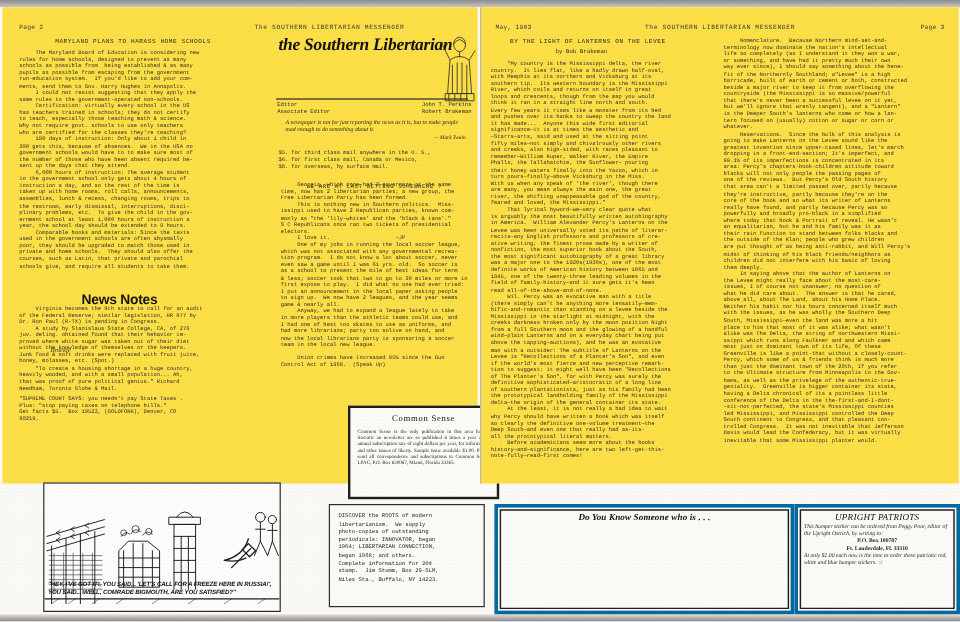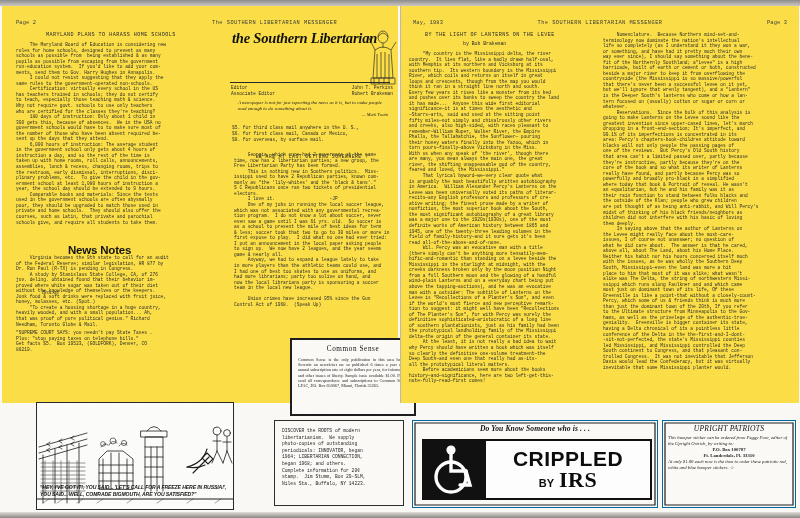--- a/index.html
+++ b/index.html
@@ -83,21 +83,21 @@
   .newsnotes{
     position:absolute;left:66px;top:238px;
     font-family:"Liberation Sans",sans-serif;font-weight:700;font-size:11.5px;
     letter-spacing:-.2px;color:#141414;white-space:nowrap;
   }
 
   
   .adbox{position:absolute;background:#fcfbf8;}
   .adbox.thin{border:1px solid #2e2e2e;}
   .adbox.thick{border:2px solid #1e1e1e;}
-  .adbox.dbl{border:1px solid #0369a1;box-shadow:0 0 0 1.4px #fcfbf8 inset,0 0 0 2.6px #1e1e1e inset;}
+  .adbox.dbl{border:3px solid #0369a1;box-shadow:0 0 0 1.4px #fcfbf8 inset,0 0 0 2.6px #1e1e1e inset;}
 
   .ad-title{
     font-family:"Liberation Serif",serif;text-align:center;color:#111;
   }
   .ad-body{
     font-family:"Liberation Serif",serif;color:#1d1d1d;text-align:justify;
   }
   .ad-mono{
     font-family:"Liberation Mono",monospace;color:#262626;
   }
@@ -489,39 +489,20 @@
 -sit-not-perfected, the state's Mississippi counties
 led Mississippi, and Mississippi controlled the Deep
 South continent to Congress, and that pleasant con-
 trolled Congress.  It was not inevitable that Jefferson
 Davis would lead the Confederacy, but it was virtually
 inevitable that some Mississippi planter would.</div>
     </div>
 
     <div class="adbox dbl" id="irsad">
       <div class="know">Do You Know Someone who is . . .</div>
-      <div class="plate">
-        <div class="wheel">
-          <svg viewBox="0 0 62 57" width="62" height="57">
-            <g fill="none" stroke="#ffffff" stroke-width="3.4" stroke-linecap="round">
-              <circle cx="27" cy="36" r="15"></circle>
-              <path d="M27 12 L27 30 L42 30"></path>
-              <path d="M42 30 L46 44 L36 44"></path>
-            </g>
-            <circle cx="27" cy="9" r="4.6" fill="#ffffff"></circle>
-          </svg>
-        </div>
-        <div class="words">
-          <div class="w1">CRIPPLED</div>
-          <div class="w2row">
-            <span class="w2a">BY</span>
-            <span class="w2b">IRS</span>
-          </div>
-        </div>
-      </div>
     </div>
 
     <div class="adbox dbl" id="patriots">
       <div class="ad-title">UPRIGHT PATRIOTS</div>
       <div class="ad-body">
         <span>This bumper sticker can be ordered</span>
         <span>from Peggy Poor, editor of the Upright</span>
         <span>Ostrich, by writing to:</span>
         <span class="ctr">P.O. Box 100787</span>
         <span class="ctr">Ft. Lauderdale, Fl. 33310</span>

